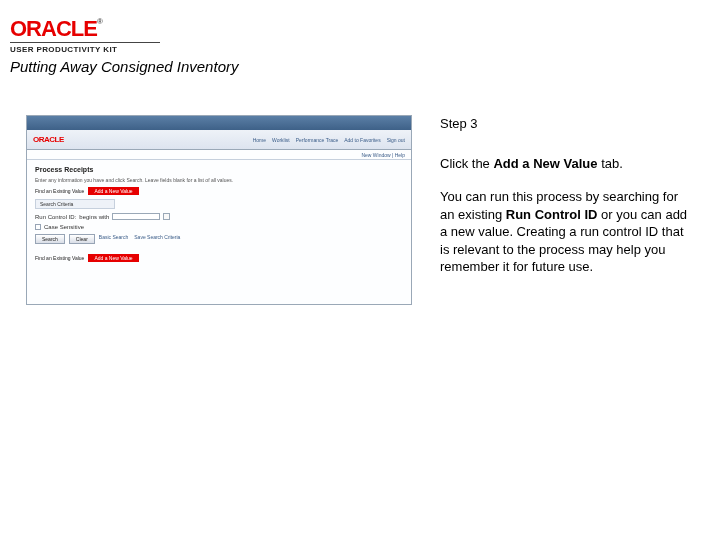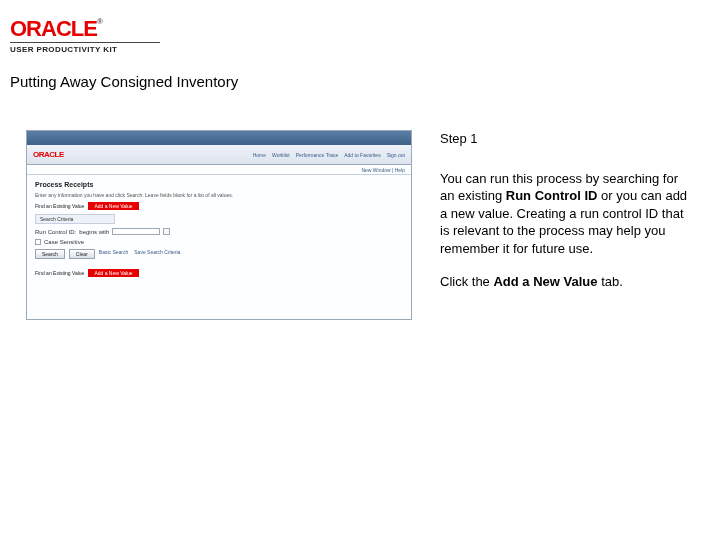--- a/index.html
+++ b/index.html
@@ -22,21 +22,21 @@
     font-family: Arial, sans-serif;
     font-weight: bold;
     font-size: 22px;
     color: #e60000;
     letter-spacing: -1px;
     line-height: 1;
   }
   .oracle-logo .tm { font-size: 8px; vertical-align: top; color: #555; }
   .logo-divider { height: 1px; background: #444; width: 150px; margin-top: 2px; }
   .upk-label { font-size: 8px; color: #222; letter-spacing: 0.4px; margin-top: 2px; font-weight: bold; }
-  .page-title { font-size: 15px; color: #000; margin-top: 19px; }
+  .page-title { font-size: 15px; color: #000; margin-top: 4px; font-style: italic; }
   .content-row {
     display: flex;
     padding: 30px 26px 0 26px;
     gap: 28px;
   }
   .screenshot {
     width: 386px;
     height: 190px;
     border: 1px solid #9aa8b7;
     background: #fdfeff;
@@ -135,21 +135,21 @@
         <span class="ss-link" style="margin-left:2px;">Save Search Criteria</span>
       </div>
       <div class="ss-tabrow" style="margin-top:10px;">
         <span class="ss-tab">Find an Existing Value</span>
         <span class="ss-hl">Add a New Value</span>
       </div>
     </div>
   </div>
 
   <div class="instructions">
-    <div class="step">Step 1</div>
+    <div class="step">Step 3</div>
+    <p>
+      <span>Click the </span><b>Add a New Value</b><span> tab.</span>
+    </p>
     <p>
       <span>You can run this process by searching for an existing </span><b>Run Control ID</b><span> or you can add a new value. Creating a run control ID that is relevant to the process may help you remember it for future use.</span>
-    </p>
-    <p>
-      <span>Click the </span><b>Add a New Value</b><span> tab.</span>
     </p>
   </div>
 </div>
 
 </body></html>

